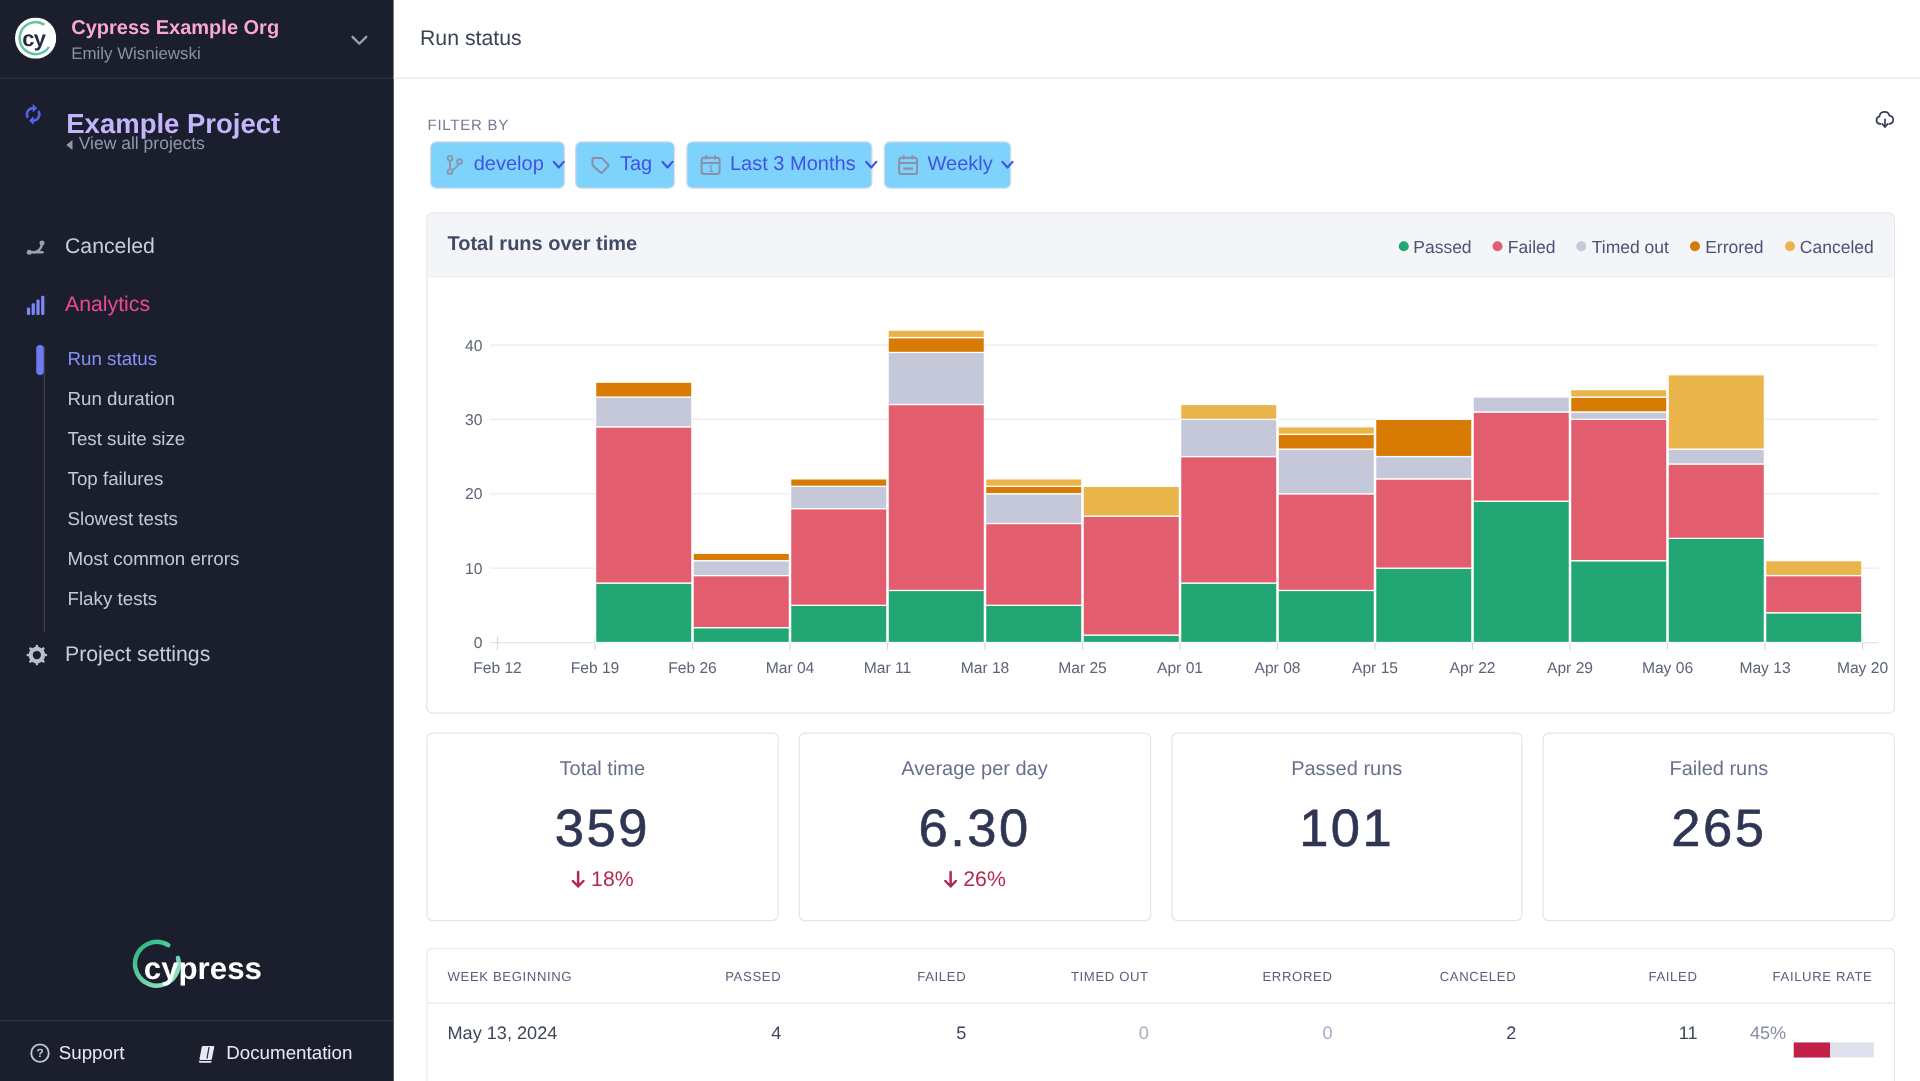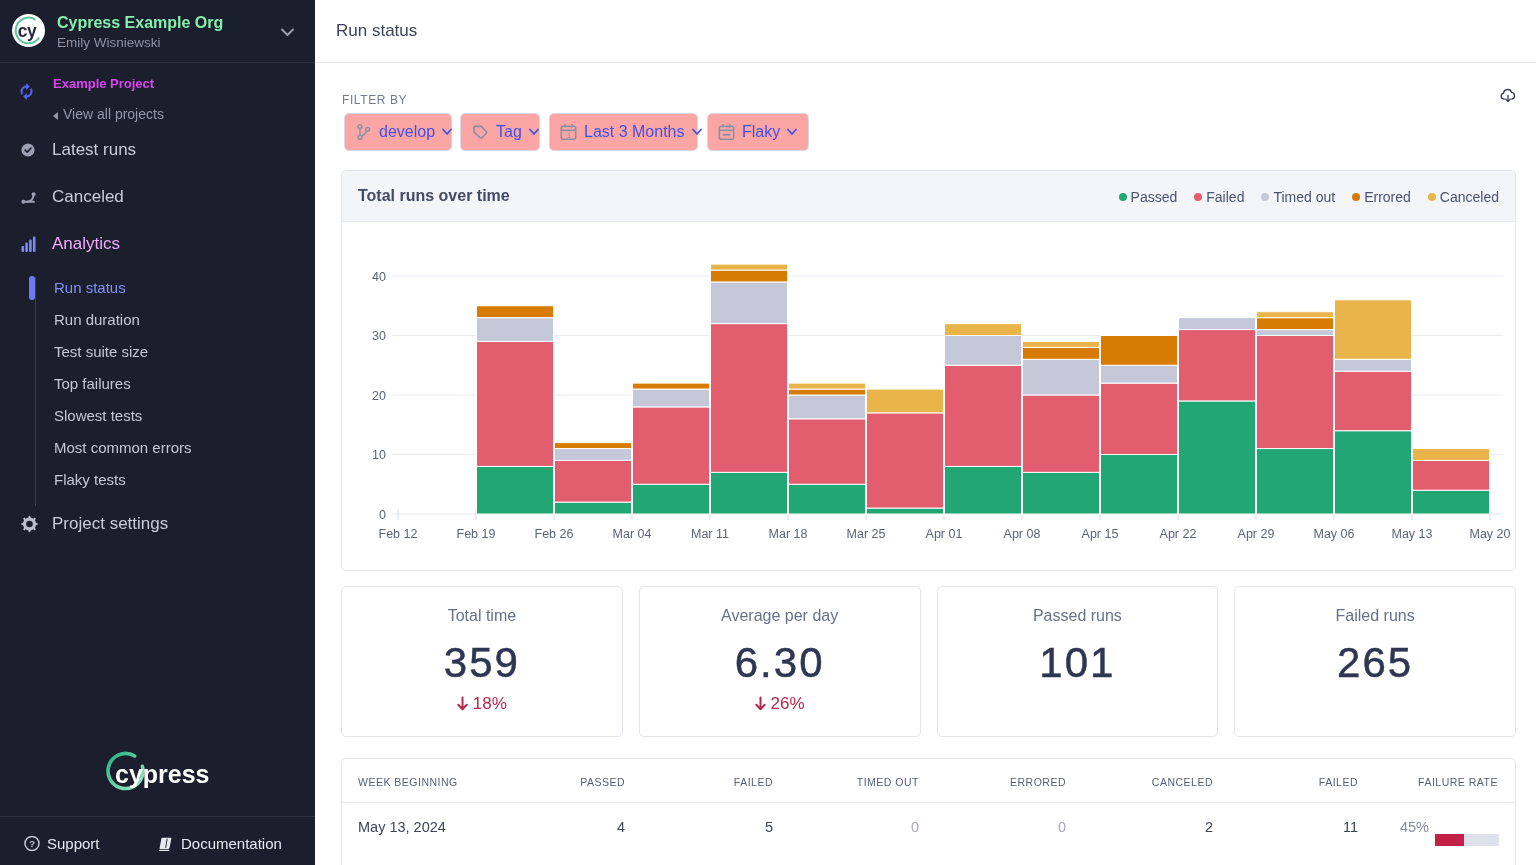--- a/index.html
+++ b/index.html
@@ -4,51 +4,51 @@
 <style>
 * { margin:0; padding:0; box-sizing:border-box; }
 html,body { width:1536px; height:865px; overflow:hidden; background:#fff;
   font-family:"Liberation Sans", sans-serif; }
 #app { position:relative; width:1536px; height:865px; }
 
 
 #sidebar { position:absolute; left:0; top:0; width:315px; height:865px; background:#1b1e2d; }
 #org { position:absolute; left:0; top:0; width:315px; height:63px; border-bottom:1px solid rgba(255,255,255,0.09); }
 #org .avatar { position:absolute; left:12px; top:14px; width:33px; height:33px; }
-#org .oname { position:absolute; left:57px; top:14px; font-size:16px; font-weight:bold; color:#86efac; }
+#org .oname { position:absolute; left:57px; top:14px; font-size:16px; font-weight:bold; color:#f9a8d4; }
 #org .osub { position:absolute; left:57px; top:35px; font-size:13.5px; color:#8b91a5; }
 #org .chev { position:absolute; left:279px; top:24px; }
 
 .proj-ico { position:absolute; left:18px; top:83px; }
-.proj-name { position:absolute; left:53px; top:76px; font-size:13px; font-weight:bold; color:#d946ef; }
+.proj-name { position:absolute; left:53px; top:86px; font-size:22px; font-weight:bold; color:#c4b5fd; }
 .proj-view { position:absolute; left:53px; top:106px; font-size:14px; color:#9298ab; }
 .proj-view .tri { display:inline-block; width:0; height:0; border-top:4px solid transparent; border-bottom:4px solid transparent; border-right:5px solid #9298ab; margin-right:5px; vertical-align:-1px; }
 
 .nav-item { position:absolute; left:0; width:315px; height:24px; }
 .nav-item .ni-ico { position:absolute; left:21px; top:50%; transform:translateY(-50%); }
 .nav-item .ni-txt { position:absolute; left:52px; top:50%; transform:translateY(-50%); font-size:17px; color:#c8cdda; }
-.nav-item.active .ni-txt { color:#f0abfc; }
+.nav-item.active .ni-txt { color:#ec4899; }
 
 #subnav-line { position:absolute; left:35px; top:277px; width:1px; height:229px; background:rgba(255,255,255,0.15); }
 #subnav-active { position:absolute; left:28.5px; top:276px; width:6px; height:24px; border-radius:3px; background:#6f7af0; }
 .sub-item { position:absolute; left:54px; font-size:15px; color:#c3c8d6; }
 .sub-item.active { color:#8691f6; }
 
 #cylogo { position:absolute; left:100px; top:746px; }
 #sbfoot { position:absolute; left:0; top:816px; width:315px; height:49px; border-top:1px solid rgba(255,255,255,0.09); }
 #sbfoot .f-item { position:absolute; top:calc(50% + 2px); transform:translateY(-50%); font-size:15px; color:#e7e9f0; }
 #sbfoot svg { vertical-align:-3px; margin-right:7px; }
 
 
 #mhead { position:absolute; left:315px; top:0; width:1221px; height:63px; background:#fff; border-bottom:1px solid #e4e7ef; }
 #mhead .title { position:absolute; left:21px; top:21px; font-size:17px; color:#3c4359; }
 #dl-icon { position:absolute; left:1500px; top:88px; }
 
 #filterby { position:absolute; left:342px; top:93px; font-size:12px; letter-spacing:0.6px; color:#737b92; }
-.fbtn { position:absolute; top:113px; height:38px; background:#fca5a5; border:1px solid #d5d9e6; border-radius:5px; display:flex; align-items:center; padding:0 13px; font-size:16px; color:#4352e4; white-space:nowrap; }
+.fbtn { position:absolute; top:113px; height:38px; background:#7dd3fc; border:1px solid #d5d9e6; border-radius:5px; display:flex; align-items:center; padding:0 13px; font-size:16px; color:#4352e4; white-space:nowrap; }
 .fbtn svg.lead { margin-right:7px; flex-shrink:0; }
 .fbtn svg.chv { margin-left:6px; flex-shrink:0; }
 
 
 .card { position:absolute; background:#fff; border:1px solid #e2e5ee; border-radius:5px; }
 #chartcard { left:341px; top:170px; width:1175px; height:401px; }
 #chartcard .chead { position:absolute; left:0; top:0; width:100%; height:51px; background:#f4f5f9; border-bottom:1px solid #e7e9f0; border-radius:5px 5px 0 0; }
 #chartcard .ctitle { position:absolute; left:16px; top:16px; font-size:16px; font-weight:bold; color:#414a66; }
 #legend { position:absolute; right:16px; top:0; height:51px; display:flex; align-items:center; gap:17px; }
 .leg { display:flex; align-items:center; font-size:14px; color:#4a5370; }
@@ -82,27 +82,20 @@
           <path d="M3 5.5 L8.5 11 L14 5.5" fill="none" stroke="#9aa0b4" stroke-width="1.9" stroke-linecap="round" stroke-linejoin="round"></path>
         </svg>
     </div>
 
     <svg class="proj-ico" width="17" height="17" viewBox="0 0 24 24">
       <path fill="#5865f0" stroke="#5865f0" stroke-width="1" d="M12 6v3l4-4-4-4v3c-4.42 0-8 3.58-8 8 0 1.57.46 3.03 1.24 4.26L6.7 14.8c-.45-.83-.7-1.79-.7-2.8 0-3.31 2.69-6 6-6zm6.76 1.74L17.3 9.2c.44.84.7 1.79.7 2.8 0 3.31-2.69 6-6 6v-3l-4 4 4 4v-3c4.42 0 8-3.58 8-8 0-1.57-.46-3.03-1.24-4.26z"></path>
     </svg>
     <div class="proj-name">Example Project</div>
     <div class="proj-view"><span class="tri"></span>View all projects</div>
 
-    <div class="nav-item" style="top:138px">
-      <svg class="ni-ico" width="14" height="14" viewBox="0 0 15 15">
-          <circle cx="7.5" cy="7.5" r="7" fill="#9aa0b2"></circle>
-          <path d="M4.4 7.6 L6.6 9.8 L10.6 5.6" fill="none" stroke="#1b1e2d" stroke-width="1.8" stroke-linecap="round" stroke-linejoin="round"></path>
-        </svg>
-      <div class="ni-txt">Latest runs</div>
-    </div>
     <div class="nav-item" style="top:185px">
       <svg class="ni-ico" width="16" height="16" viewBox="0 0 16 16">
           <path d="M2.2 12.8 L13 12.8" stroke="#9aa0b2" stroke-width="1.9" stroke-linecap="round"></path>
           <path d="M6.5 12.8 Q11.4 12 12.4 7" fill="none" stroke="#9aa0b2" stroke-width="1.9" stroke-linecap="round"></path>
           <circle cx="2.4" cy="12.8" r="2" fill="#9aa0b2"></circle>
           <circle cx="12.6" cy="5.3" r="2" fill="#9aa0b2"></circle>
         </svg>
       <div class="ni-txt">Canceled</div>
     </div>
     <div class="nav-item active" style="top:232px">
@@ -211,21 +204,21 @@
   <div class="fbtn" style="left:707px; width:102px; padding:0 10px">
     <svg class="lead" width="17" height="18" viewBox="0 0 17 18">
       <g fill="none" stroke="#8a90a5" stroke-width="1.6">
         <rect x="1.3" y="3.2" width="14.4" height="13" rx="2"></rect>
         <line x1="1.3" y1="7.3" x2="15.7" y2="7.3"></line>
         <line x1="5" y1="1.2" x2="5" y2="4.4"></line>
           <line x1="12" y1="1.2" x2="12" y2="4.4"></line>
         <line x1="4.6" y1="11.8" x2="12.4" y2="11.8" stroke-width="1.8"></line>
       </g>
     </svg>
-    <span>Flaky</span>
+    <span>Weekly</span>
     <svg class="chv" width="12" height="12" viewBox="0 0 12 12">
         <path d="M2 3.5 L6 8 L10 3.5" fill="none" stroke="#4352e4" stroke-width="1.8" stroke-linecap="round" stroke-linejoin="round"></path>
       </svg>
   </div>
 
   <div class="card" id="chartcard">
     <div class="chead">
       <div class="ctitle">Total runs over time</div>
       <div id="legend">
         <div class="leg"><span class="dot" style="background:#22a674"></span>Passed</div>

